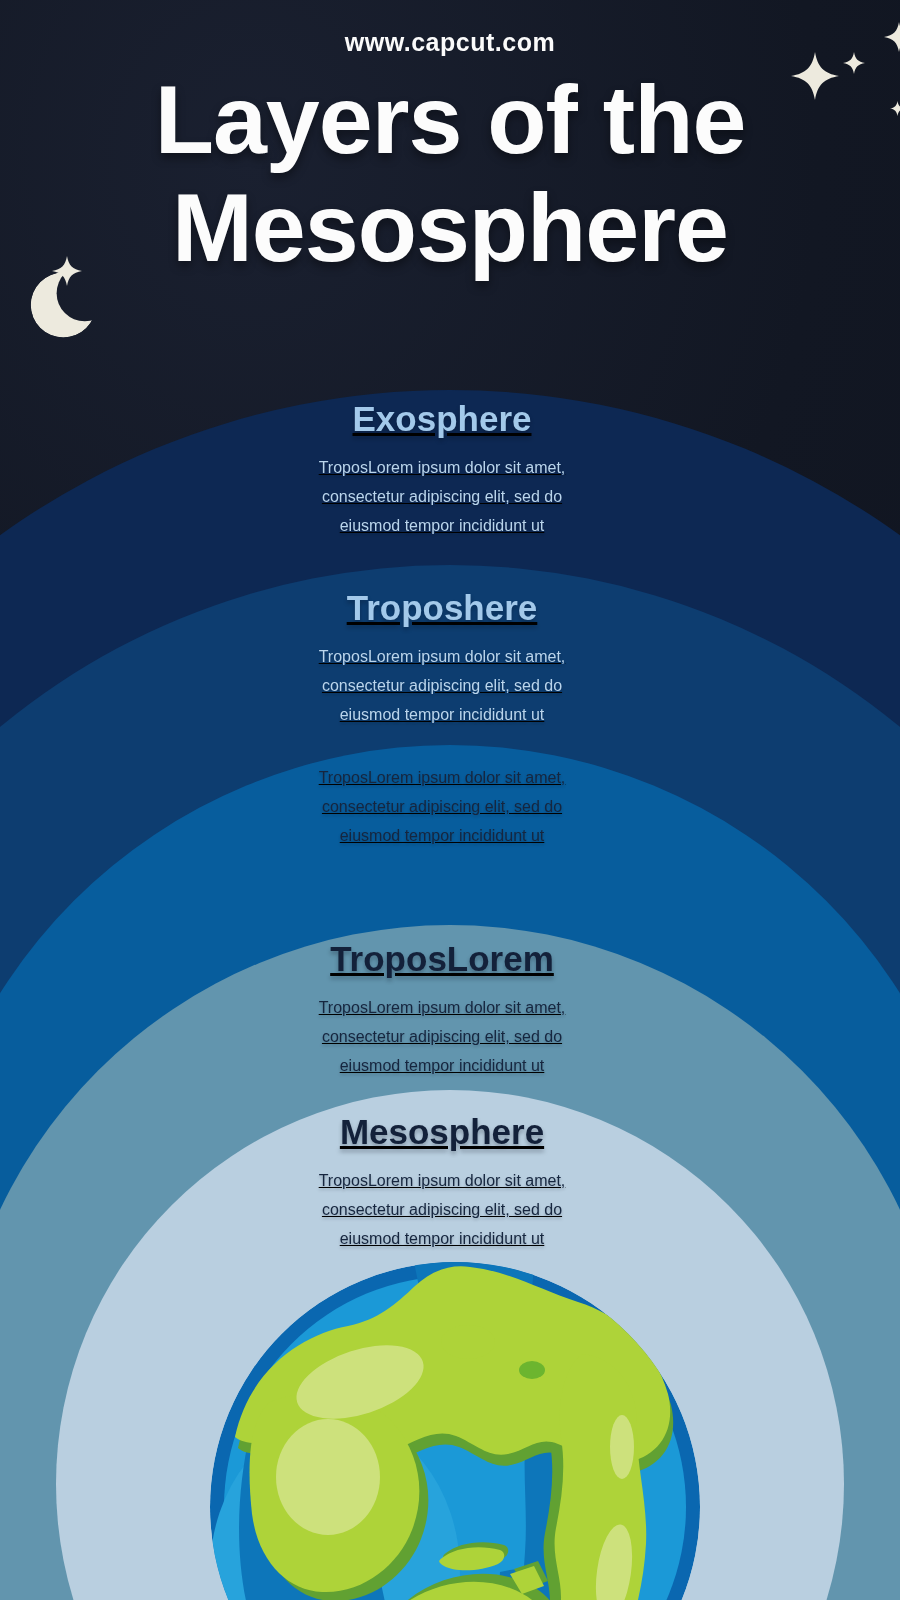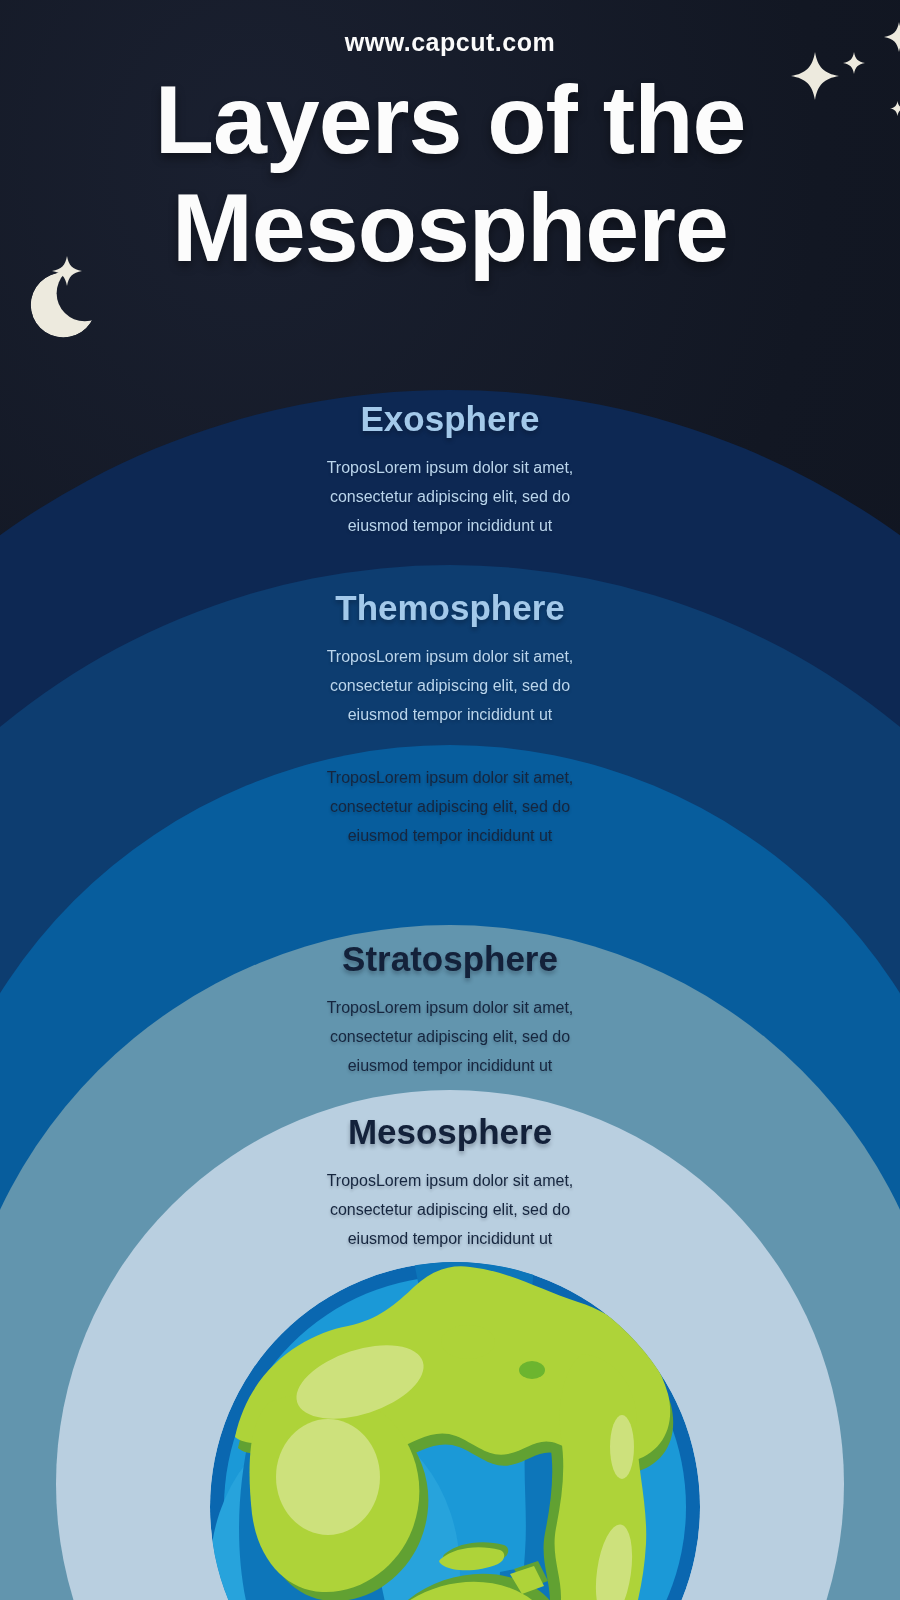--- a/index.html
+++ b/index.html
@@ -28,21 +28,21 @@
   .sparkle-corner{left:884px;top:22px;width:30px;height:30px;}
   .sparkle-edge{left:890px;top:101px;width:15px;height:15px;}
   
   .arc{position:absolute;border-radius:50%;}
   .arc-0{left:-320px;top:390px;width:1540px;height:1540px;}
   .arc-1{left:-256px;top:565px;width:1412px;height:1412px;}
   .arc-2{left:-82px; top:745px;width:1064px;height:1064px;}
   .arc-3{left:-48px; top:925px;width:996px; height:996px;}
   .arc-4{left:56px;  top:1090px;width:788px;height:788px;}
   
-  .layer-text{position:absolute;left:200px;width:500px;text-align:center;}
+  .layer-text{position:absolute;left:192px;width:500px;text-align:center;text-decoration:underline;}
   .lt-0{top:399px;} .lt-1{top:588px;} .lt-2{top:763px;} .lt-3{top:939px;} .lt-4{top:1112px;}
   .layer-title{
     margin:0 0 14px 0;font-size:35px;line-height:40px;font-weight:bold;
     text-shadow:0 3px 4px rgba(5,12,26,.30);
   }
   .layer-desc{
     margin:0;font-size:16px;line-height:29px;font-weight:500;white-space:pre-line;
     text-shadow:0 2px 3px rgba(5,12,26,.22);
   }
   
@@ -96,32 +96,32 @@
   <div class="arc arc-3" style="background: rgb(98, 149, 174);"></div>
   <div class="arc arc-4" style="background: rgb(185, 207, 224);"></div>
 
   <div class="layer-text lt-0">
     <h2 class="layer-title" style="color: rgb(163, 201, 234);">Exosphere</h2>
     <p class="layer-desc" style="color: rgb(186, 213, 236);">TroposLorem ipsum dolor sit amet,
 consectetur adipiscing elit, sed do
 eiusmod tempor incididunt ut</p>
   </div>
   <div class="layer-text lt-1">
-    <h2 class="layer-title" style="color: rgb(163, 201, 234);">Themosphere</h2>
+    <h2 class="layer-title" style="color: rgb(163, 201, 234);">Troposhere</h2>
     <p class="layer-desc" style="color: rgb(186, 213, 236);">TroposLorem ipsum dolor sit amet,
 consectetur adipiscing elit, sed do
 eiusmod tempor incididunt ut</p>
   </div>
   <div class="layer-text lt-2">
     <p class="layer-desc" style="color: rgb(22, 38, 63);">TroposLorem ipsum dolor sit amet,
 consectetur adipiscing elit, sed do
 eiusmod tempor incididunt ut</p>
   </div>
   <div class="layer-text lt-3">
-    <h2 class="layer-title" style="color: rgb(19, 33, 58);">Stratosphere</h2>
+    <h2 class="layer-title" style="color: rgb(19, 33, 58);">TroposLorem</h2>
     <p class="layer-desc" style="color: rgb(22, 38, 63);">TroposLorem ipsum dolor sit amet,
 consectetur adipiscing elit, sed do
 eiusmod tempor incididunt ut</p>
   </div>
   <div class="layer-text lt-4">
     <h2 class="layer-title" style="color: rgb(19, 33, 58);">Mesosphere</h2>
     <p class="layer-desc" style="color: rgb(22, 38, 63);">TroposLorem ipsum dolor sit amet,
 consectetur adipiscing elit, sed do
 eiusmod tempor incididunt ut</p>
   </div>

